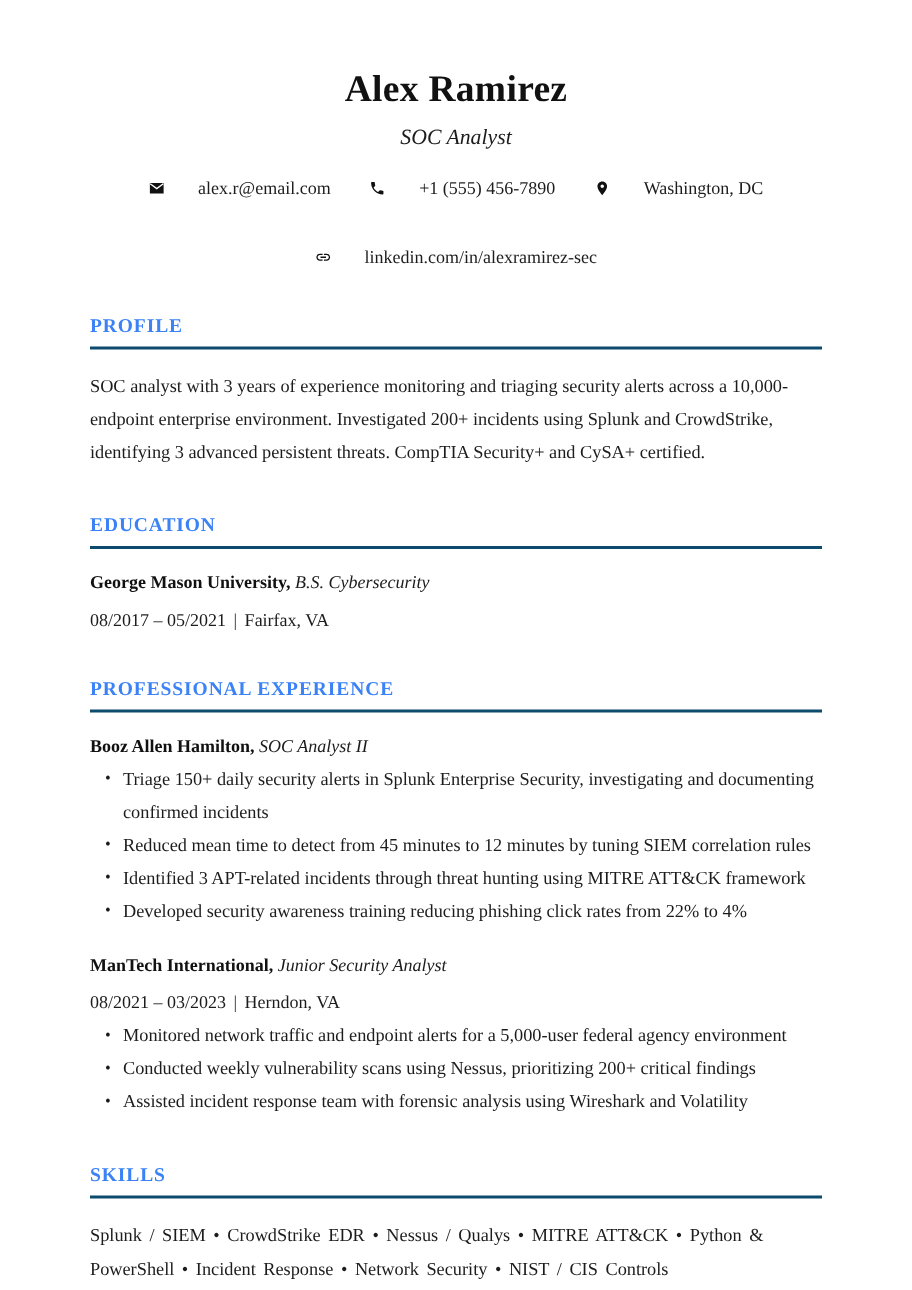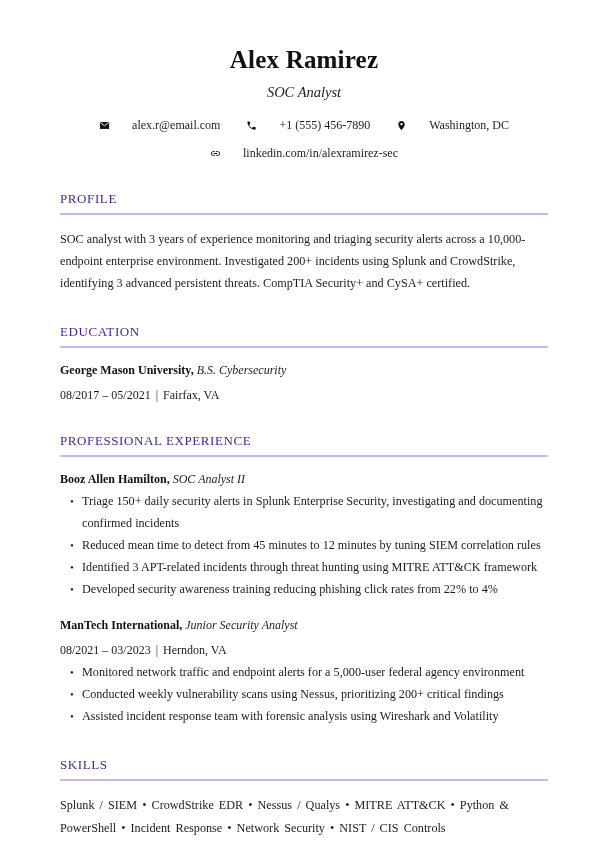--- a/index.html
+++ b/index.html
@@ -35,39 +35,39 @@
     font-style: italic;
     color: #1c1c1c;
   }
   .contact-row {
     margin-top: 17px;
     display: flex;
     justify-content: center;
     align-items: center;
     gap: 26px;
   }
-  .contact-row.second { margin-top: 13px; }
+  .contact-row.second { margin-top: 31px; }
   .contact-item {
     display: flex;
     align-items: center;
     gap: 22px;
     font-size: 12px;
     white-space: nowrap;
   }
   .cicon { width: 11px; height: 11px; flex: 0 0 auto; }
   .cicon svg { display: block; width: 11px; height: 11px; fill: #111111; }
   .cicon.link-rot svg { transform: rotate(0deg); }
   
   .section { margin-top: 30px; }
   .section-heading {
     font-size: 13px;
-    font-weight: 400;
+    font-weight: 700;
     letter-spacing: 0.6px;
-    color: #4c1d95;
-    border-bottom: 2px solid #c4b5fd;
+    color: #3b82f6;
+    border-bottom: 2px solid #0c4a6e;
     padding-bottom: 6px;
   }
   .profile-text {
     margin: 13px 0 0 0;
     line-height: 22px;
     font-size: 12.2px;
   }
   
   .entry-row {
     margin-top: 15px;

